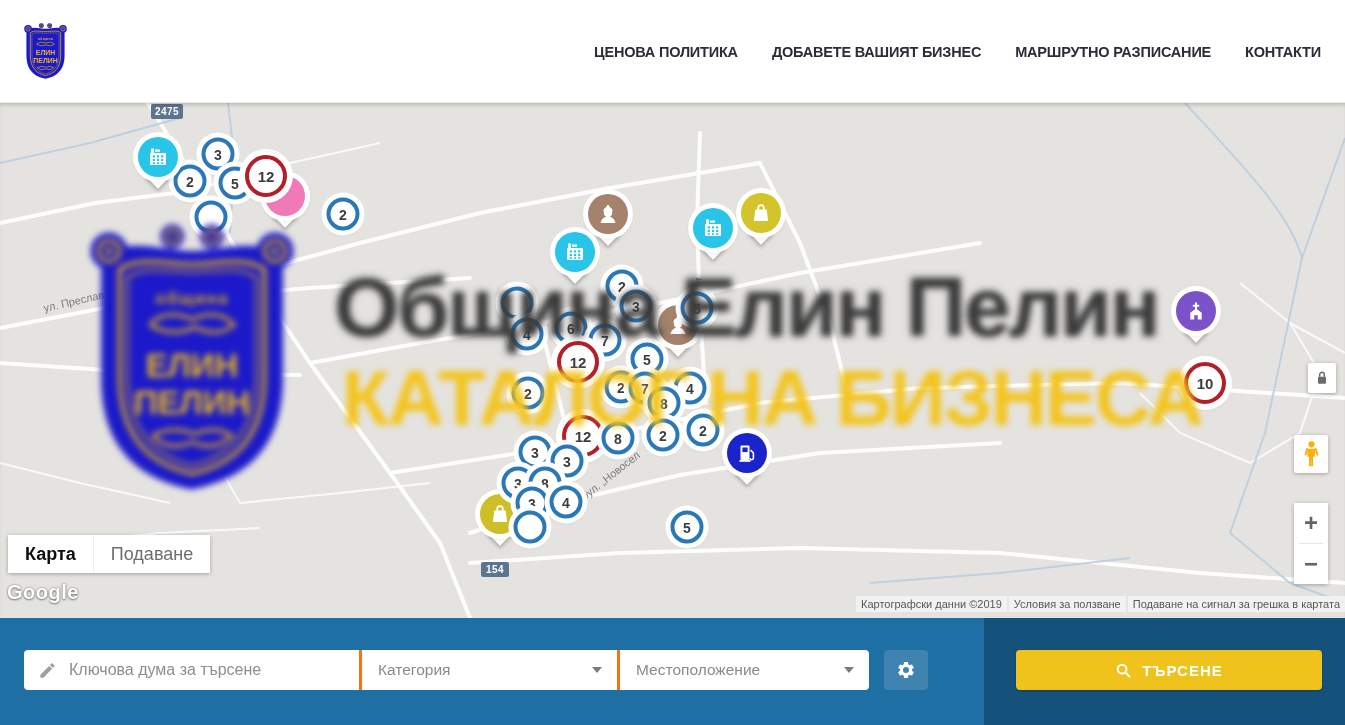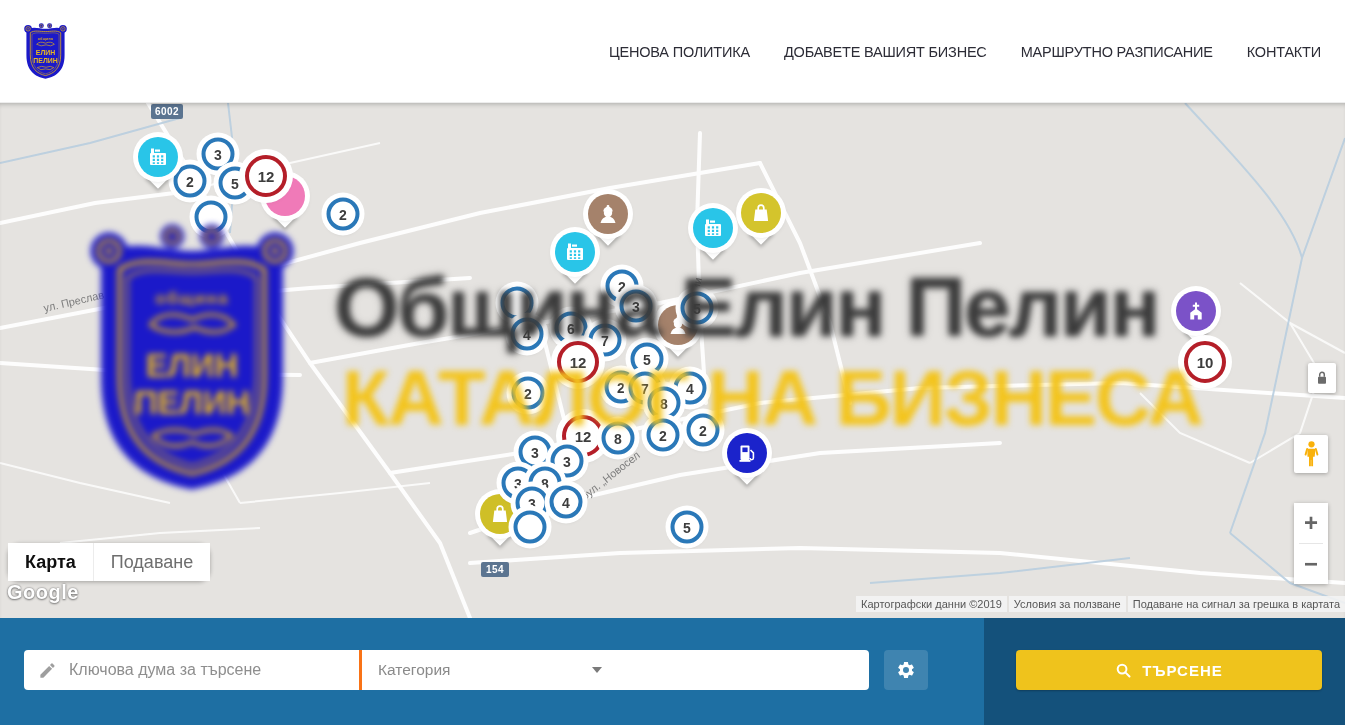--- a/index.html
+++ b/index.html
@@ -8,21 +8,21 @@
 
   
   .header { position:absolute; left:0; top:0; width:1345px; height:103px; background:#fff; z-index:20;
             display:flex; align-items:center; border-bottom:1px solid #ededed; }
   .brand { display:flex; align-items:center; margin-left:22px; }
   .brand-logo { width:47px; height:59px; flex:0 0 auto; }
   .brand-text { margin-left:10px; line-height:1.12; }
   .brand-title { font-size:21px; font-weight:bold; color:#4a4a4a; display:block; }
   .brand-subtitle { font-size:19px; font-weight:bold; color:#ecb512; letter-spacing:.4px; display:block; }
   .main-nav { position:absolute; right:24px; top:0; height:103px; display:flex; align-items:center; gap:34px; }
-  .main-nav a { font-size:14.5px; font-weight:normal; color:#2c2c36; text-decoration:none; letter-spacing:-0.2px; cursor:pointer; }
+  .main-nav a { font-size:14.5px; font-weight:bold; color:#2c2c36; text-decoration:none; letter-spacing:-0.2px; cursor:pointer; }
 
   
   .map { position:absolute; left:0; top:103px; width:1345px; height:515px; background:#e5e3e0; overflow:hidden; }
   .map-edge { position:absolute; inset:0; box-shadow:inset 0 4px 5px -3px rgba(0,0,0,.25); z-index:9; pointer-events:none; }
   .roads { position:absolute; left:0; top:0; z-index:1; }
 
   .road-label { position:absolute; background:#5b7490; color:#fff; font-size:10px; font-weight:bold;
                 display:flex; align-items:center; justify-content:center; border-radius:2px; z-index:2; letter-spacing:.5px; }
   .street-label { position:absolute; color:#7d7d7d; font-size:11px; white-space:nowrap; z-index:2; transform-origin:left bottom; }
 
@@ -39,22 +39,22 @@
 
   
   .watermark { position:absolute; inset:0; z-index:6; filter:blur(3px); pointer-events:none; }
   .wm-shield { position:absolute; left:80px; top:116px; width:224px; height:280px; }
   .wm-line1 { position:absolute; left:334px; top:156px; font-size:84px; font-weight:bold; color:#3b3b3b;
               letter-spacing:-2px; white-space:nowrap; text-shadow:0 0 6px rgba(50,50,50,.35); }
   .wm-line2 { position:absolute; left:342px; top:250px; font-size:78px; font-weight:bold; color:#f3c41c;
               letter-spacing:-2px; white-space:nowrap; }
 
   
-  .type-control { position:absolute; left:8px; top:432px; display:flex; background:#14532d; border-radius:12px;
-                  box-shadow:0 1px 4px rgba(0,0,0,.3); z-index:10;margin-top:8px; }
+  .type-control { position:absolute; left:8px; top:432px; display:flex; background:#14532d; border-radius:2px;
+                  box-shadow:0 1px 4px rgba(0,0,0,.3); z-index:10; }
   .type-btn { height:38px; padding:0 17px; display:flex; align-items:center; font-size:18px; cursor:pointer; background:#fff; border:none; }
   .type-btn.active { font-weight:bold; color:#0f0f0f; }
   .type-btn.inactive { color:#6e6e6e; border-left:1px solid #ececec; }
 
   .google-logo { position:absolute; left:7px; top:478px; z-index:10; color:#fff; font-size:20px; font-weight:bold;
                  letter-spacing:.5px; text-shadow:0 0 2px rgba(80,80,80,.8), 0 1px 2px rgba(80,80,80,.6); cursor:pointer; }
 
   .attribution { position:absolute; right:0; bottom:6px; z-index:10; display:flex; font-size:11px; color:#565656; }
   .attribution span { background:rgba(245,245,245,.85); padding:2px 5px; margin-left:2px; white-space:nowrap; }
   .attribution span[data-interactable="true"] { cursor:pointer; }
@@ -156,21 +156,21 @@
       <path d="M1185,0 C1240,60 1290,110 1302,155 L1265,330 L1230,430"></path>
       <path d="M1345,35 L1302,155"></path>
       <path d="M1230,430 L1290,480 L1345,500"></path>
       <path d="M870,480 L1000,470 L1130,455"></path>
       <path d="M228,0 L235,60 L230,130"></path>
       <path d="M0,60 L90,40 L180,15"></path>
     </g>
   </svg>
 
   <div id="labels-layer" data-interactable="false">
-      <div class="road-label" data-interactable="false" style="left: 151px; top: 1px; width: 32px; height: 15px;">6002</div>
+      <div class="road-label" data-interactable="false" style="left: 151px; top: 1px; width: 32px; height: 15px;">2475</div>
       <div class="road-label" data-interactable="false" style="left: 481px; top: 459px; width: 28px; height: 15px;">154</div>
       <div class="street-label" data-interactable="false" style="left: 45px; top: 199px; transform: rotate(-13deg);">ул. Преслав</div>
       <div class="street-label" data-interactable="false" style="left: 700px; top: 182px; transform: rotate(-78deg);">ции</div>
       <div class="street-label" data-interactable="false" style="left: 586px; top: 387px; transform: rotate(-38deg);">бул. „Новосел</div>
     </div>
   <div id="markers-layer" data-interactable="false">
       <div class="pin" data-interactable="true" style="left: 158px; top: 54px; z-index: 5; color: rgb(41, 197, 232);">
         <span class="pin-tail" data-interactable="false"></span>
         <span class="pin-circle" data-interactable="false" style="background:#29c5e8">
           <svg width="24" height="24" viewBox="0 0 24 24">
@@ -322,21 +322,21 @@
       <div class="cluster" data-interactable="true" style="left: 663px; top: 332px; z-index: 4;">2</div>
       <div class="cluster" data-interactable="true" style="left: 703px; top: 327px; z-index: 4;">2</div>
       <div class="cluster" data-interactable="true" style="left: 535px; top: 349px; z-index: 4;">3</div>
       <div class="cluster" data-interactable="true" style="left: 567px; top: 358px; z-index: 4;">3</div>
       <div class="cluster" data-interactable="true" style="left: 518px; top: 380px; z-index: 4;">3</div>
       <div class="cluster" data-interactable="true" style="left: 545px; top: 380px; z-index: 4;">8</div>
       <div class="cluster" data-interactable="true" style="left: 532px; top: 400px; z-index: 4;">3</div>
       <div class="cluster" data-interactable="true" style="left: 566px; top: 399px; z-index: 4;">4</div>
       <div class="cluster" data-interactable="true" style="left: 530px; top: 424px; z-index: 4;"></div>
       <div class="cluster" data-interactable="true" style="left: 687px; top: 424px; z-index: 4;">5</div>
-      <div class="cluster red" data-interactable="true" style="left: 1205px; top: 259px; z-index: 4; text-align: right;">10</div>
+      <div class="cluster red" data-interactable="true" style="left: 1205px; top: 280px; z-index: 4; text-align: right;">10</div>
     </div>
 
   <div class="watermark" data-interactable="false">
     <span class="wm-shield" data-interactable="false" id="logo-big"><svg viewBox="0 0 170 212" width="100%" height="100%">
           <path d="M16,30 C34,12 62,24 85,24 C108,24 136,12 154,30 L154,120 C154,178 121,198 85,205 C49,198 16,178 16,120 Z" fill="#1b19c9"></path>
           <circle cx="22" cy="24" r="14" fill="#1b19c9"></circle>
           <circle cx="148" cy="24" r="14" fill="#1b19c9"></circle>
           <circle cx="70" cy="13" r="9" fill="#1b19c9"></circle>
           <circle cx="100" cy="13" r="9" fill="#1b19c9"></circle>
           <circle cx="22" cy="24" r="8" fill="none" stroke="#d9a820" stroke-width="2.5"></circle>
@@ -401,20 +401,24 @@
     <div class="sfield keyword" data-interactable="true">
       <svg class="icon-pencil" width="19" height="19" viewBox="0 0 24 24" data-interactable="false">
         <path d="M3 17.25V21h3.75L17.81 9.94l-3.75-3.75L3 17.25zM20.71 7.04c.39-.39.39-1.02 0-1.41l-2.34-2.34a1 1 0 0 0-1.41 0l-1.83 1.83 3.75 3.75 1.83-1.83z" fill="#9e9e9e"></path>
       </svg>
       <input type="text" data-interactable="true" placeholder="Ключова дума за търсене" style="">
     </div>
     <div class="sfield cat" data-interactable="true">
       <span class="sel-label" data-interactable="false">Категория</span>
       <span class="chevron" data-interactable="false"></span>
     </div>
+    <div class="sfield loc" data-interactable="true">
+      <span class="sel-label" data-interactable="false">Местоположение</span>
+      <span class="chevron" data-interactable="false"></span>
+    </div>
   </div>
 
   <button class="gear-btn" data-interactable="true">
     <svg width="20" height="20" viewBox="0 0 24 24" data-interactable="false">
       <path d="M19.14 12.94c.04-.3.06-.61.06-.94 0-.32-.02-.64-.07-.94l2.03-1.58c.18-.14.23-.41.12-.61l-1.92-3.32c-.12-.22-.37-.29-.59-.22l-2.39.96c-.5-.38-1.03-.7-1.62-.94l-.36-2.54c-.04-.24-.24-.41-.48-.41h-3.84c-.24 0-.43.17-.47.41l-.36 2.54c-.59.24-1.13.57-1.62.94l-2.39-.96c-.22-.08-.47 0-.59.22L2.74 8.87c-.12.21-.08.47.12.61l2.03 1.58c-.05.3-.09.63-.09.94s.02.64.07.94l-2.03 1.58c-.18.14-.23.41-.12.61l1.92 3.32c.12.22.37.29.59.22l2.39-.96c.5.38 1.03.7 1.62.94l.36 2.54c.05.24.24.41.48.41h3.84c.24 0 .44-.17.47-.41l.36-2.54c.59-.24 1.13-.56 1.62-.94l2.39.96c.22.08.47 0 .59-.22l1.92-3.32c.12-.22.07-.47-.12-.61l-2.01-1.58zM12 15.6A3.6 3.6 0 1 1 12 8.4a3.6 3.6 0 0 1 0 7.2z" fill="#fff"></path>
     </svg>
   </button>
 
   <button class="submit-btn" data-interactable="true">
     <svg width="17" height="17" viewBox="0 0 24 24" data-interactable="false">

